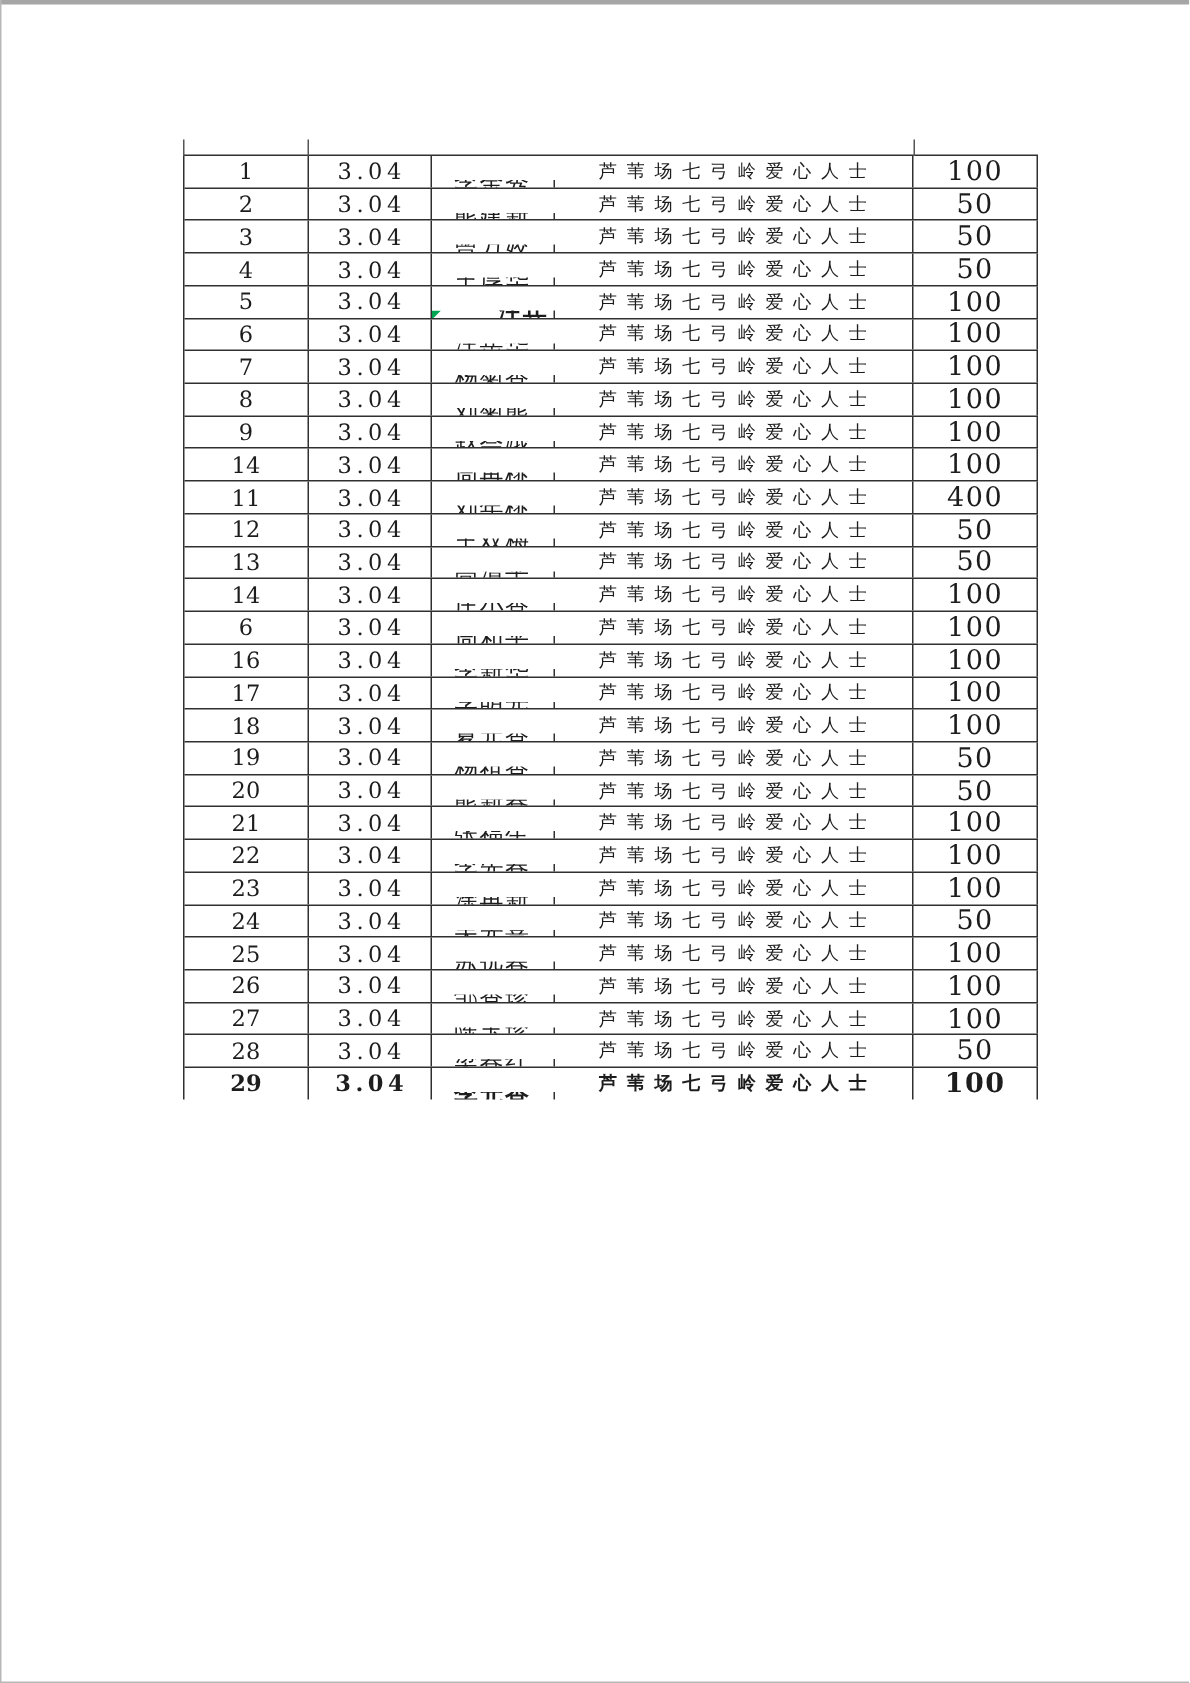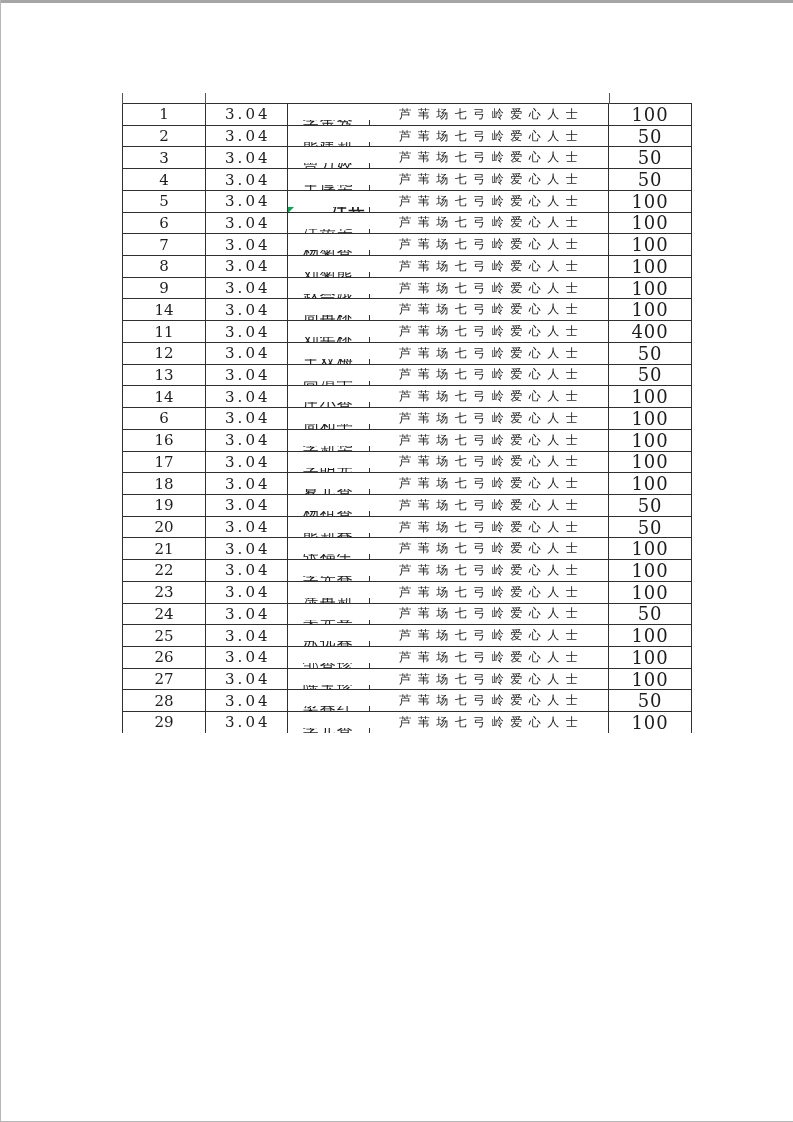--- a/index.html
+++ b/index.html
@@ -22,21 +22,21 @@
     border-left:1px solid #303030;
     box-sizing:border-box;
     color:#1d1d1d;
   }
   .tick{position:absolute;width:1px;height:11px;top:-11px;background:#555555;}
   .tick-a{left:-1px;}
   .tick-b{left:82px;}
   .tick-c{left:486px;}
 
   .row{flex:1;display:flex;border-bottom:1px solid #303030;box-sizing:border-box;min-height:0;}
-  .row:last-child{border-bottom:none;}
+  .row:last-child{border-bottom:none;font-weight:bold;}
 
   .cell{
     border-right:1px solid #303030;
     box-sizing:border-box;
     display:flex;align-items:center;justify-content:center;
     overflow:hidden;white-space:nowrap;
     position:relative;
   }
   .c-no{width:83px;font-size:15px;}
   .c-date{width:82px;font-size:15px;letter-spacing:3px;padding-left:3px;text-align:right;}

